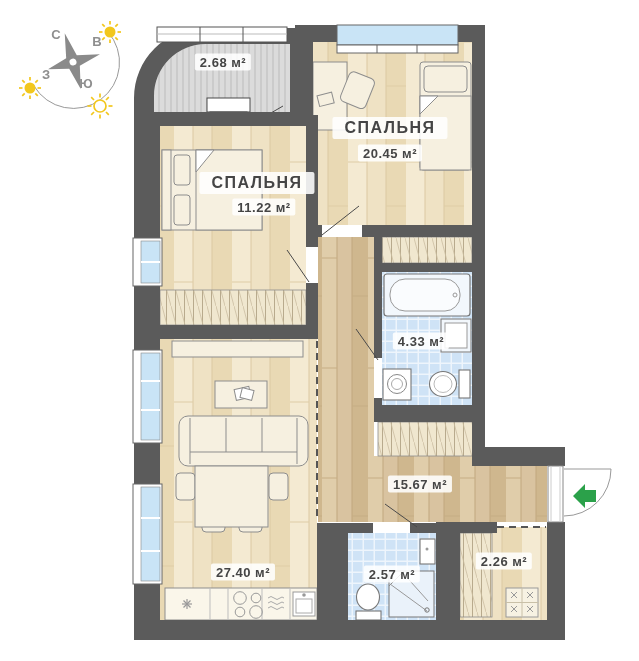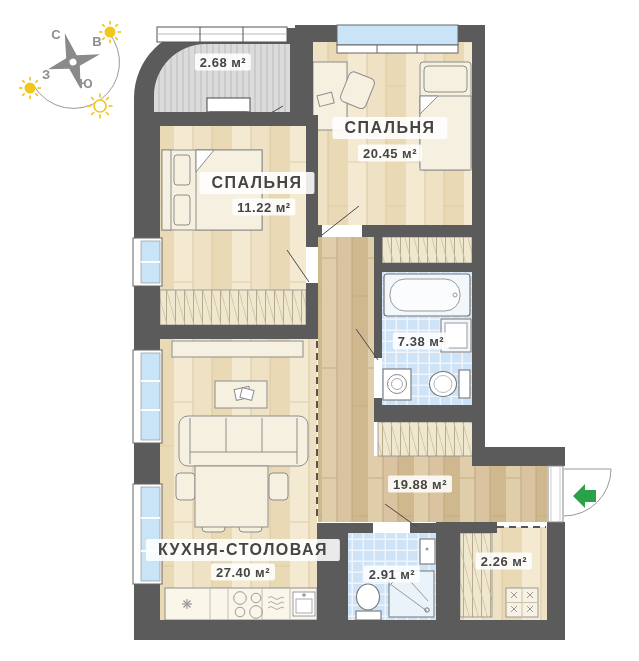--- a/index.html
+++ b/index.html
@@ -327,20 +327,19 @@
           </g>
     </g>
   </g>
 </svg>
 
 <div class="lbl area" style="left:223px;top:62px">2.68 м²</div>
 <div class="lbl name" style="left:390px;top:128px">СПАЛЬНЯ</div>
 <div class="lbl area" style="left:390px;top:153px">20.45 м²</div>
 <div class="lbl name" style="left:257px;top:183px">СПАЛЬНЯ</div>
 <div class="lbl area" style="left:264px;top:207px">11.22 м²</div>
-<div class="lbl area" style="left:421px;top:341px">7.38 м²</div>
-<div class="lbl area" style="left:420px;top:484px">19.88 м²</div>
-<div class="lbl name" style="left:243px;top:550px">КУХНЯ-СТОЛОВАЯ</div>
+<div class="lbl area" style="left:421px;top:341px">4.33 м²</div>
+<div class="lbl area" style="left:420px;top:484px">15.67 м²</div>
 <div class="lbl area" style="left:243px;top:572px">27.40 м²</div>
-<div class="lbl area" style="left:392px;top:574px">2.91 м²</div>
+<div class="lbl area" style="left:392px;top:574px">2.57 м²</div>
 <div class="lbl area" style="left:504px;top:561px">2.26 м²</div>
 
 </div>
 
 </body></html>

